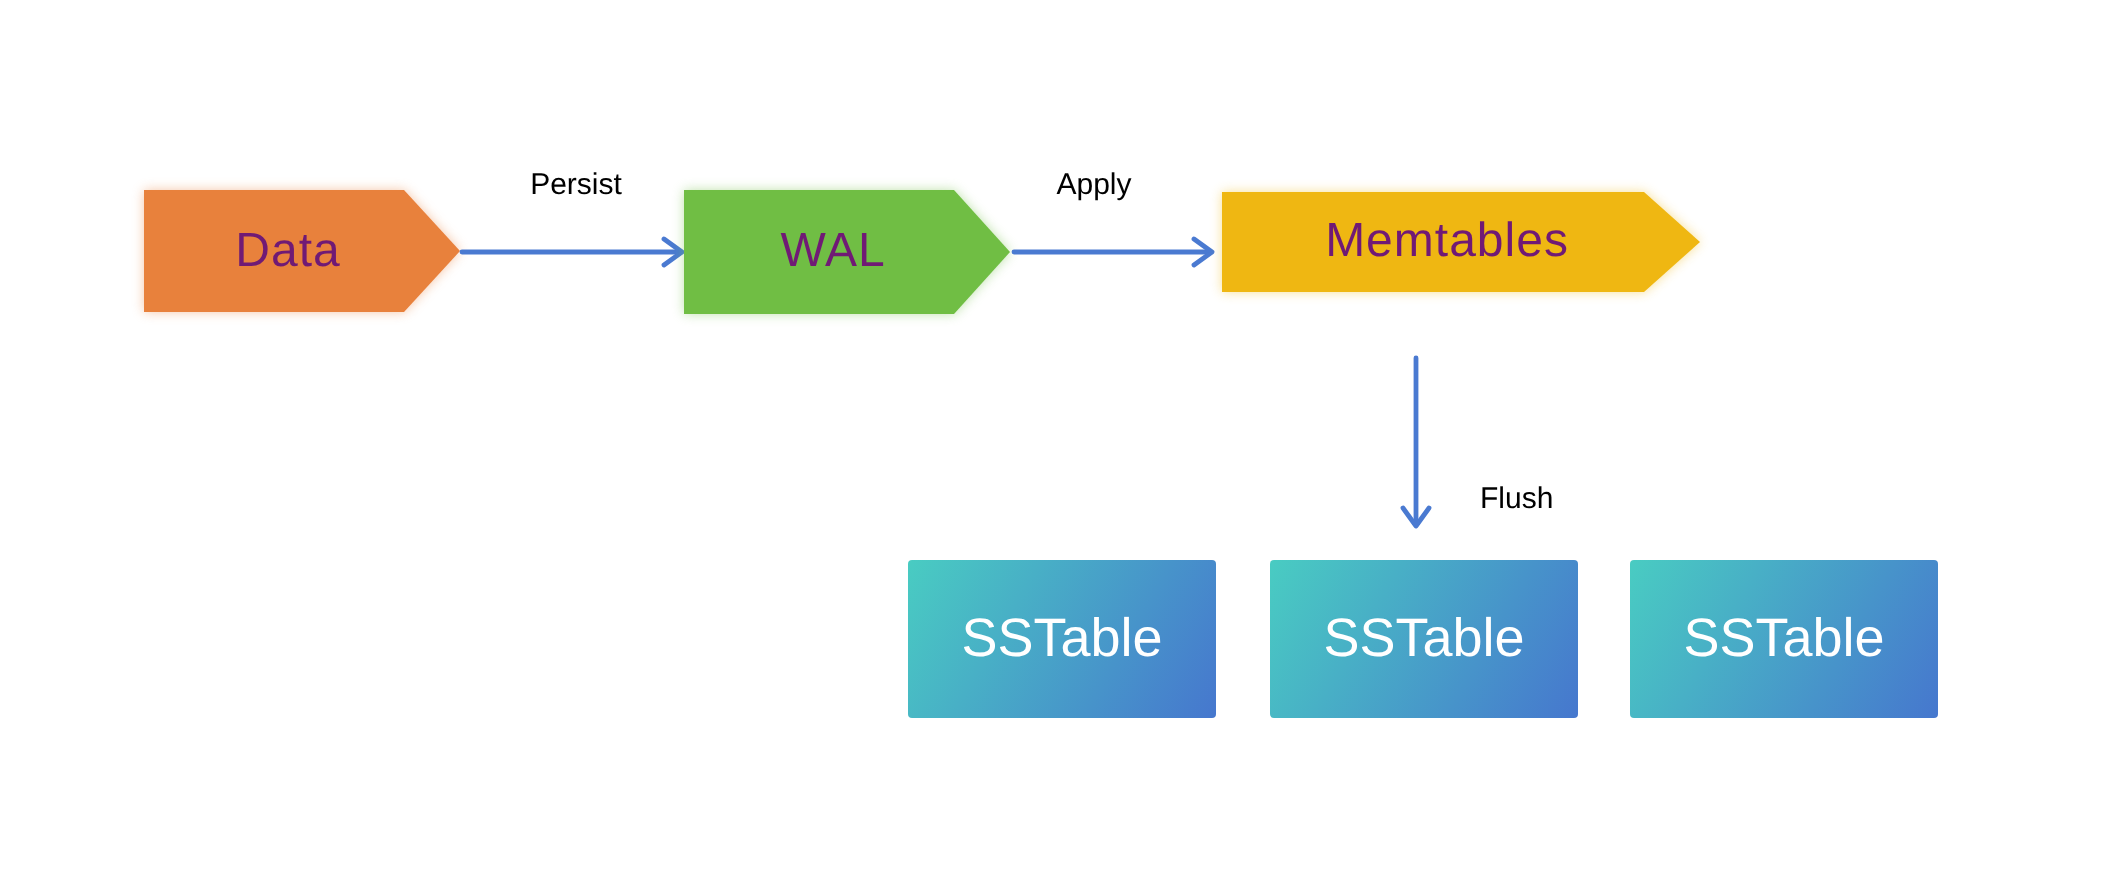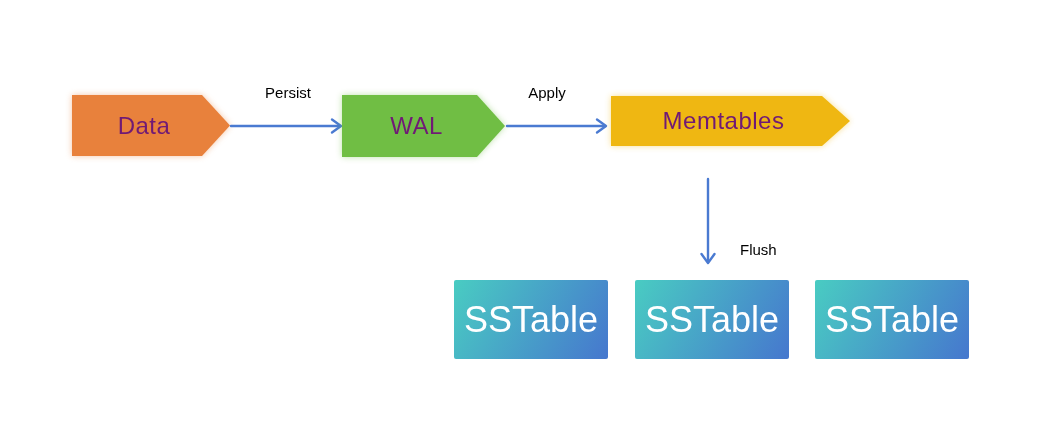--- a/index.html
+++ b/index.html
@@ -73,21 +73,21 @@
     width: 154px;
     height: 79px;
     background: linear-gradient(120deg, #49CCC2 0%, #4677CE 100%);
     display: flex;
     align-items: center;
     justify-content: center;
     border-radius: 2px;
   }
   .sstable span {
     color: #ffffff;
-    font-size: 36px;
+    font-size: 27px;
     white-space: nowrap;
   }
   .sstable-1 { left: 454px; }
   .sstable-2 { left: 635px; }
   .sstable-3 { left: 815px; }
 </style>
 </head>
 <body>
 
 <div class="canvas">

